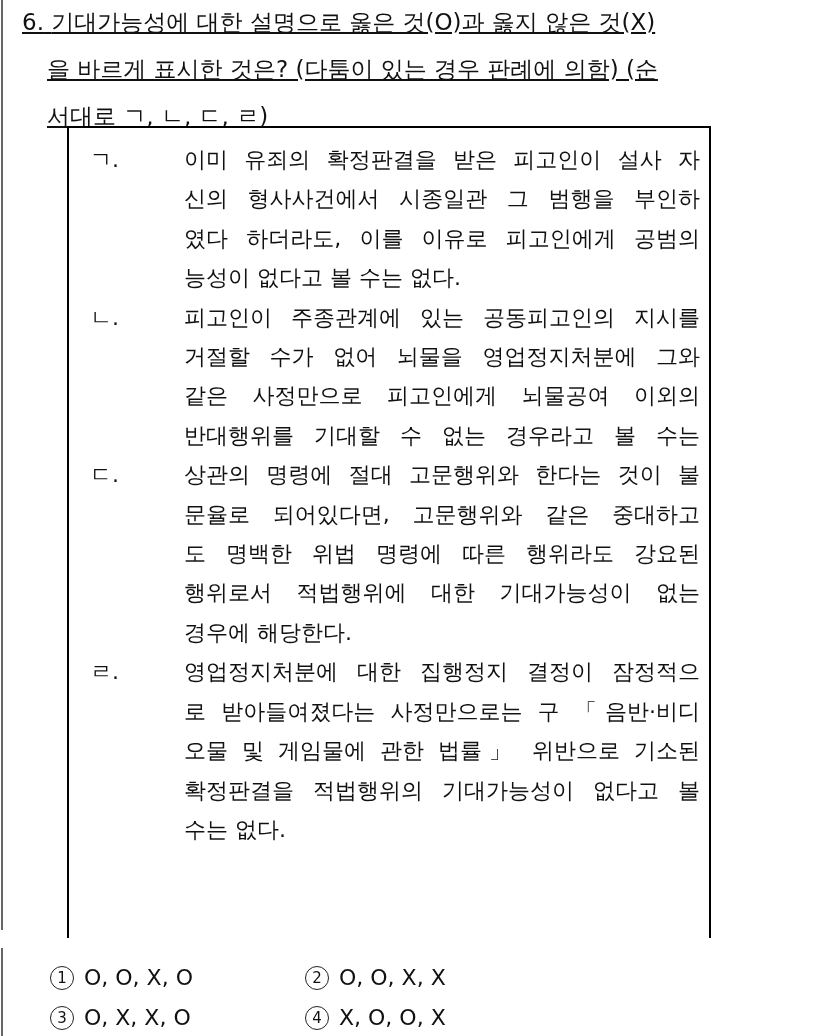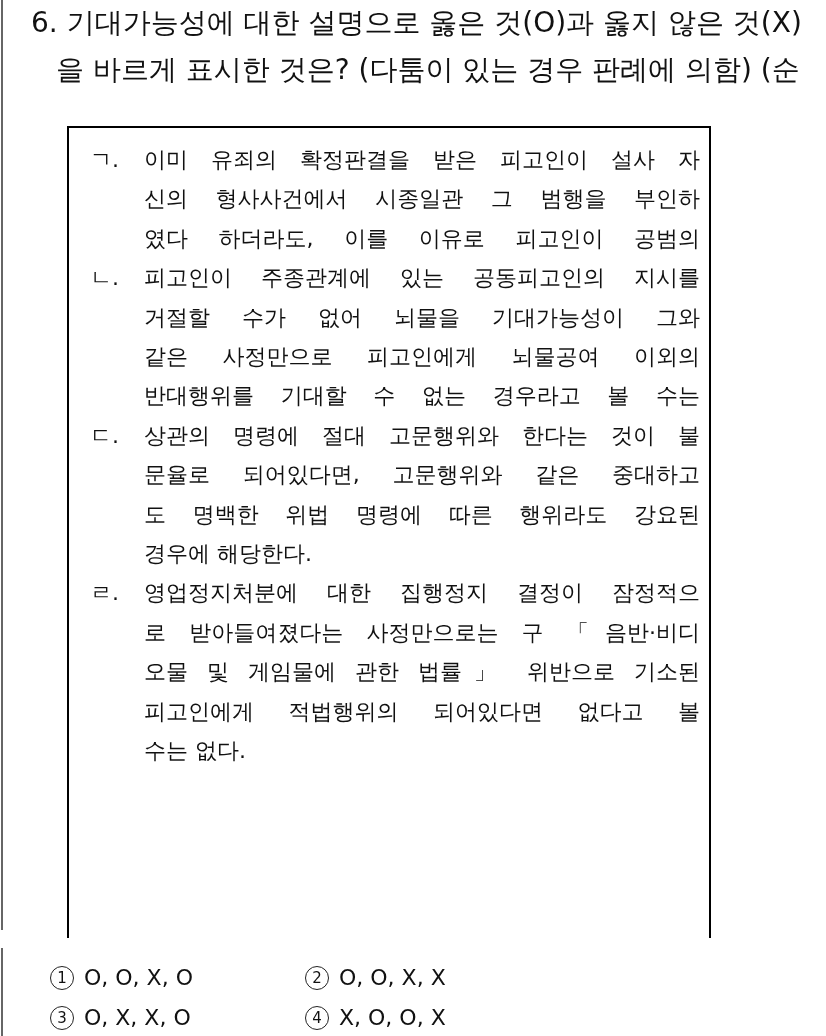--- a/index.html
+++ b/index.html
@@ -1,75 +1,78 @@
 <!DOCTYPE html>
 <html><head>
 <meta charset="utf-8">
 <style>
   html, body { margin:0; padding:0; background:#ffffff; }
   body { width:826px; height:1036px; position:relative; overflow:hidden;
          font-family:"DejaVu Sans", "Liberation Sans", sans-serif; color:#111; }
   .left-rule-top { position:absolute; left:1px; top:0; width:2px; height:930px; background:#666; }
   .left-rule-bottom { position:absolute; left:1px; top:948px; width:2px; height:88px; background:#666; }
-  .q-stem { position:absolute; left:31px; top:8px; width:770px; font-size:28px; line-height:29px; }
+  .q-stem { position:absolute; left:22px; top:8px; width:770px; font-size:23px; line-height:29px;text-decoration:underline; }
   .q-stem .q-line { display:block; white-space:nowrap; }
   .q-stem .indent { padding-left:25px;margin-top:18px; }
   .box { position:absolute; left:67px; top:126px; width:640px; height:810px;
          border-left:2px solid #000; border-right:2px solid #000; border-top:2px solid #000; }
   .items { position:absolute; left:90px; top:140px; width:610px; font-size:22px; line-height:39.4px; }
   .item { position:relative; padding-left:54px; }
   .item .marker { position:absolute; left:0; top:0; }
-  .item .line { display:block; text-align:justify; text-align-last:justify; white-space:nowrap; }
+  .item .line { display:block; text-align:justify; text-align-last:justify; white-space:nowrap;margin-left:40px; }
   .item .line.last { text-align-last:left; }
   .choices { position:absolute; left:50px; top:958px; width:560px; font-size:22px; line-height:40px; }
   .choice-row { display:flex; }
   .choice { width:255px; display:flex; gap:10px; white-space:nowrap; }
   .choice .num { display:inline-block; width:22px; height:22px; border:1px solid #222; border-radius:50%;
                  font-size:15px; line-height:22px; text-align:center; margin-top:8px; }
 </style>
 </head>
 <body>
 
 <div class="left-rule-top"></div>
 <div class="left-rule-bottom"></div>
 
 <div class="q-stem">
   <span class="q-line"><span>6.</span> <span>기대가능성에 대한 설명으로 옳은 것(O)과 옳지 않은 것(X)</span></span>
   <span class="q-line indent">을 바르게 표시한 것은? (다툼이 있는 경우 판례에 의함) (순</span>
+  <span class="q-line indent">서대로 ㄱ, ㄴ, ㄷ, ㄹ)</span>
 </div>
 
 <div class="box"></div>
 
 <div class="items">
   <div class="item">
     <span class="marker">ㄱ.</span>
     <span class="line">이미 유죄의 확정판결을 받은 피고인이 설사 자</span>
     <span class="line">신의 형사사건에서 시종일관 그 범행을 부인하</span>
-    <span class="line">였다 하더라도, 이를 이유로 피고인이 공범의</span>
+    <span class="line">였다 하더라도, 이를 이유로 피고인에게 공범의</span>
+    <span class="line last">능성이 없다고 볼 수는 없다.</span>
   </div>
   <div class="item">
     <span class="marker">ㄴ.</span>
     <span class="line">피고인이 주종관계에 있는 공동피고인의 지시를</span>
-    <span class="line">거절할 수가 없어 뇌물을 기대가능성이 그와</span>
+    <span class="line">거절할 수가 없어 뇌물을 영업정지처분에 그와</span>
     <span class="line">같은 사정만으로 피고인에게 뇌물공여 이외의</span>
     <span class="line">반대행위를 기대할 수 없는 경우라고 볼 수는</span>
   </div>
   <div class="item">
     <span class="marker">ㄷ.</span>
     <span class="line">상관의 명령에 절대 고문행위와 한다는 것이 불</span>
     <span class="line">문율로 되어있다면, 고문행위와 같은 중대하고</span>
     <span class="line">도 명백한 위법 명령에 따른 행위라도 강요된</span>
+    <span class="line">행위로서 적법행위에 대한 기대가능성이 없는</span>
     <span class="line last">경우에 해당한다.</span>
   </div>
   <div class="item">
     <span class="marker">ㄹ.</span>
     <span class="line">영업정지처분에 대한 집행정지 결정이 잠정적으</span>
     <span class="line">로 받아들여졌다는 사정만으로는 구 「음반·비디</span>
     <span class="line">오물 및 게임물에 관한 법률」 위반으로 기소된</span>
-    <span class="line">피고인에게 적법행위의 되어있다면 없다고 볼</span>
+    <span class="line">확정판결을 적법행위의 기대가능성이 없다고 볼</span>
     <span class="line last">수는 없다.</span>
   </div>
 </div>
 
 <div class="choices">
   <div class="choice-row">
     <div class="choice">
       <span class="num">1</span>
       <span>O, O, X, O</span>
     </div>

